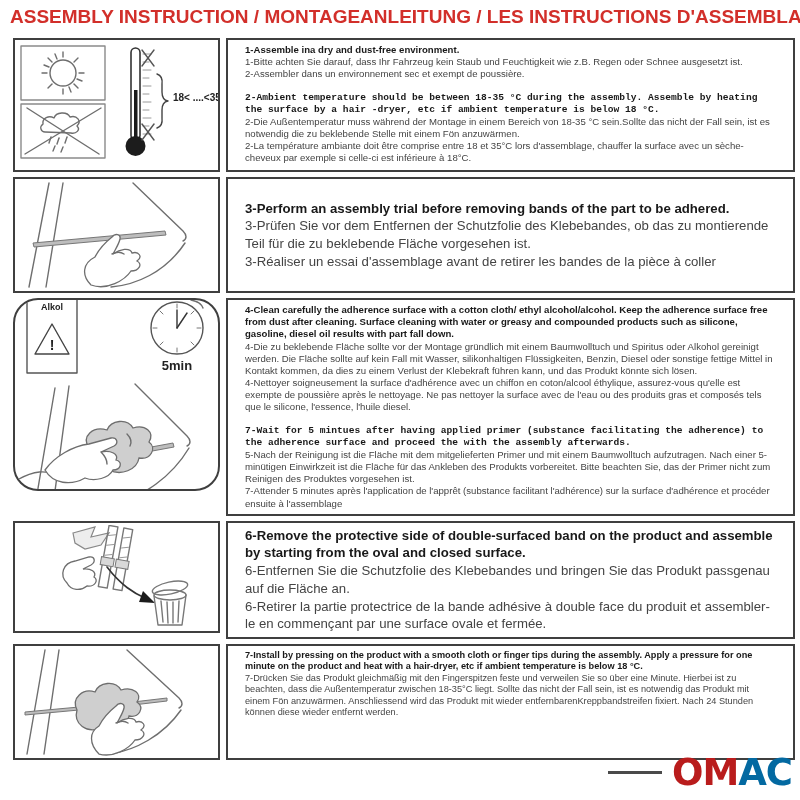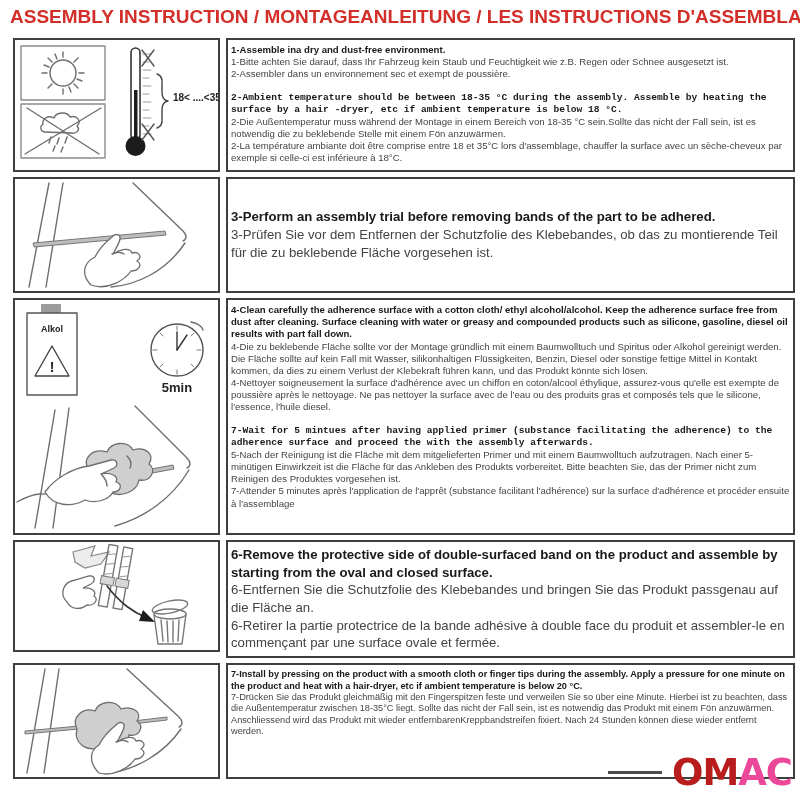--- a/index.html
+++ b/index.html
@@ -4,41 +4,41 @@
 <style>
   html,body{margin:0;padding:0;background:#fff;}
   .page{position:relative;width:800px;height:800px;background:#fff;overflow:hidden;
         font-family:"Liberation Sans",sans-serif;color:#444;}
   .title{margin:6px 10px 7px;text-align:center;font-size:19px;font-weight:800;
          color:#d22f2a;letter-spacing:0px;white-space:nowrap;}
   .rows{position:absolute;left:13px;top:38px;width:782px;}
   .row{display:flex;gap:6px;margin-bottom:5px;}
   .cell{border:2px solid #3f3f3f;box-sizing:border-box;background:#fff;}
   .img-cell{width:207px;flex:none;display:flex;align-items:center;justify-content:center;overflow:hidden;}
-  .text-cell{flex:1;padding:4px 3px;display:flex;flex-direction:column;}
+  .text-cell{flex:1;padding:4px 17px;display:flex;flex-direction:column;}
   .text-cell p{margin:0;}
   .small p{font-size:9.6px;line-height:1.27;}
   .tiny p{font-size:9.2px;line-height:1.24;}
   .big p{font-size:13.2px;line-height:1.34;}
   .en{font-weight:700;color:#191919;}
   .gap{margin-top:11px !important;font-family:Liberation Mono, monospace;}
   .vcenter{justify-content:center;}
-  .r1{height:134px;} .r2{height:116px;} .r3{height:237px;} .r4{height:112px;} .r5{height:116px;}
+  .r1{height:134px;} .r2{height:116px;} .r3{height:193px;border-radius:25px;} .r4{height:112px;} .r5{height:116px;}
   svg{display:block;}
   .stroke{fill:none;stroke:#6e6e6e;stroke-width:1.4;stroke-linecap:round;stroke-linejoin:round;}
   .stroke-dk{fill:none;stroke:#333;stroke-width:1.6;stroke-linecap:round;}
   .fill-dk{fill:#1c1c1c;stroke:none;}
   .cloth{fill:#cfcfcf;stroke:#6e6e6e;stroke-width:1.3;}
   .handfill{fill:#ffffff;stroke:#6e6e6e;stroke-width:1.3;}
   .svgtext{font-family:"Liberation Sans",sans-serif;fill:#222;}
   .footer{position:absolute;top:754px;right:8px;display:flex;align-items:center;z-index:5;}
   .footer-line{width:54px;height:3px;background:#4a4a4a;margin-right:10px;}
   .logo{font-size:37px;font-weight:900;letter-spacing:-1px;line-height:1;
         font-family:"DejaVu Sans","Liberation Sans",sans-serif;}
-  .logo .blk{color:#b91c1c;margin-top:8px;} .logo .red{color:#ec4899;}
+  .logo .blk{color:#b91c1c;margin-top:8px;} .logo .red{color:#0369a1;}
 </style>
 </head>
 <body>
 
 <div class="page">
 
   <div class="title">ASSEMBLY INSTRUCTION / MONTAGEANLEITUNG / LES INSTRUCTIONS D'ASSEMBLAGE</div>
 
   <div class="rows">
 
@@ -124,20 +124,21 @@
             <path d="M170,62 C150,92 120,104 96,106"></path>
           </g>
           <polygon points="18,62 150,50 151,54 19,66" style="fill:#bdbdbd;stroke:#777;stroke-width:1"></polygon>
           <path class="handfill" d="M76,104 C66,94 68,82 80,76 C84,68 92,60 97,56 C100,52 106,53 105,58 C104,63 100,69 98,73 C105,68 115,66 117,72 C124,70 128,76 122,80 C128,83 124,90 116,90 C110,99 92,110 76,104 Z"></path>
           <path class="stroke" d="M97,73 C101,71 106,71 109,73"></path>
         </svg>
       </div>
       <div class="cell text-cell big vcenter">
         <p class="en">3-Perform an assembly trial before removing bands of the part to be adhered.</p>
         <p>3-Prüfen Sie vor dem Entfernen der Schutzfolie des Klebebandes, ob das zu montierende Teil für die zu beklebende Fläche vorgesehen ist.</p>
+        <p>3-Réaliser un essai d'assemblage avant de retirer les bandes de la pièce à coller</p>
       </div>
     </div>
 
     <div class="row">
       <div class="cell img-cell r3">
         <svg width="203" height="229" viewBox="0 0 203 229">
           <g>
             <rect x="26" y="2" width="20" height="9" style="fill:#9c9c9c"></rect>
             <rect x="12" y="11" width="50" height="82" class="stroke" style="stroke:#555"></rect>
             <text x="37" y="30" text-anchor="middle" class="svgtext" style="font-size:9px;font-weight:700">Alkol</text>
@@ -238,21 +239,21 @@
             <path d="M166,62 C148,88 120,102 96,106"></path>
           </g>
           <polygon points="10,64 64,59 64,62 10,67" style="fill:#bdbdbd;stroke:#777;stroke-width:1"></polygon>
           <polygon points="118,54 152,50 152,53 118,57" style="fill:#bdbdbd;stroke:#777;stroke-width:1"></polygon>
           <path class="cloth" d="M62,62 C56,50 68,40 80,44 C84,34 100,32 106,42 C118,38 128,46 122,54 C130,60 124,70 114,68 C112,80 96,86 86,80 C72,86 58,76 62,62 Z"></path>
           <path class="handfill" d="M84,106 C74,96 74,84 84,78 C88,70 96,62 101,58 C104,54 110,55 109,60 C108,65 104,71 102,75 C109,70 119,68 121,74 C128,72 132,78 126,82 C132,85 128,92 120,92 C114,101 98,110 84,106 Z"></path>
           <path class="stroke" d="M101,75 C105,73 110,73 113,75"></path>
         </svg>
       </div>
       <div class="cell text-cell tiny">
-        <p class="en">7-Install by pressing on the product with a smooth cloth or finger tips during the assembly. Apply a pressure for one minute on the product and heat with a hair-dryer, etc if ambient temperature is below 20 °C.</p>
+        <p class="en">7-Install by pressing on the product with a smooth cloth or finger tips during the assembly. Apply a pressure for one minute on the product and heat with a hair-dryer, etc if ambient temperature is below 18 °C.</p>
         <p>7-Drücken Sie das Produkt gleichmäßig mit den Fingerspitzen feste und verweilen Sie so über eine Minute. Hierbei ist zu beachten, dass die Außentemperatur zwischen 18-35°C liegt. Sollte das nicht der Fall sein, ist es notwendig das Produkt mit einem Fön anzuwärmen. Anschliessend wird das Produkt mit wieder entfernbarenKreppbandstreifen fixiert. Nach 24 Stunden können diese wieder entfernt werden.</p>
       </div>
     </div>
 
   </div>
 
   <div class="footer">
     <div class="footer-line"></div>
     <div class="logo"><span class="blk">OM</span><span class="red">AC</span></div>
   </div>

